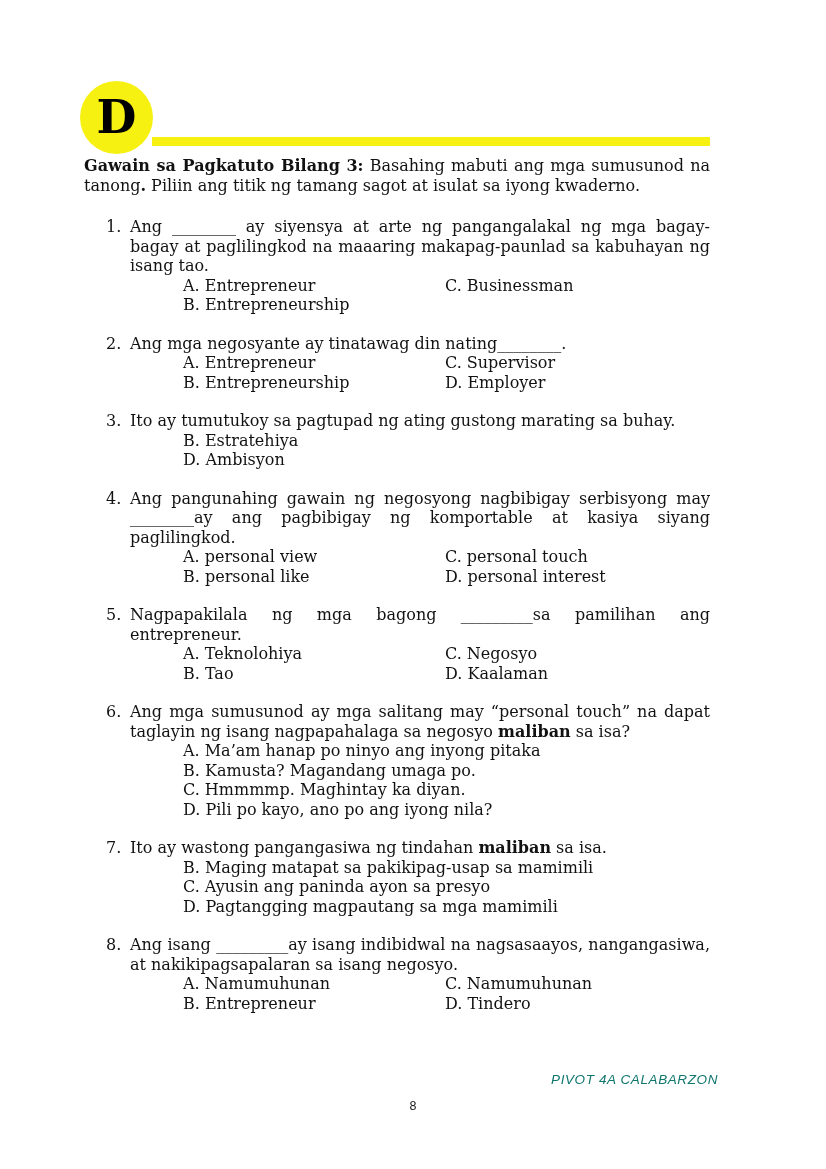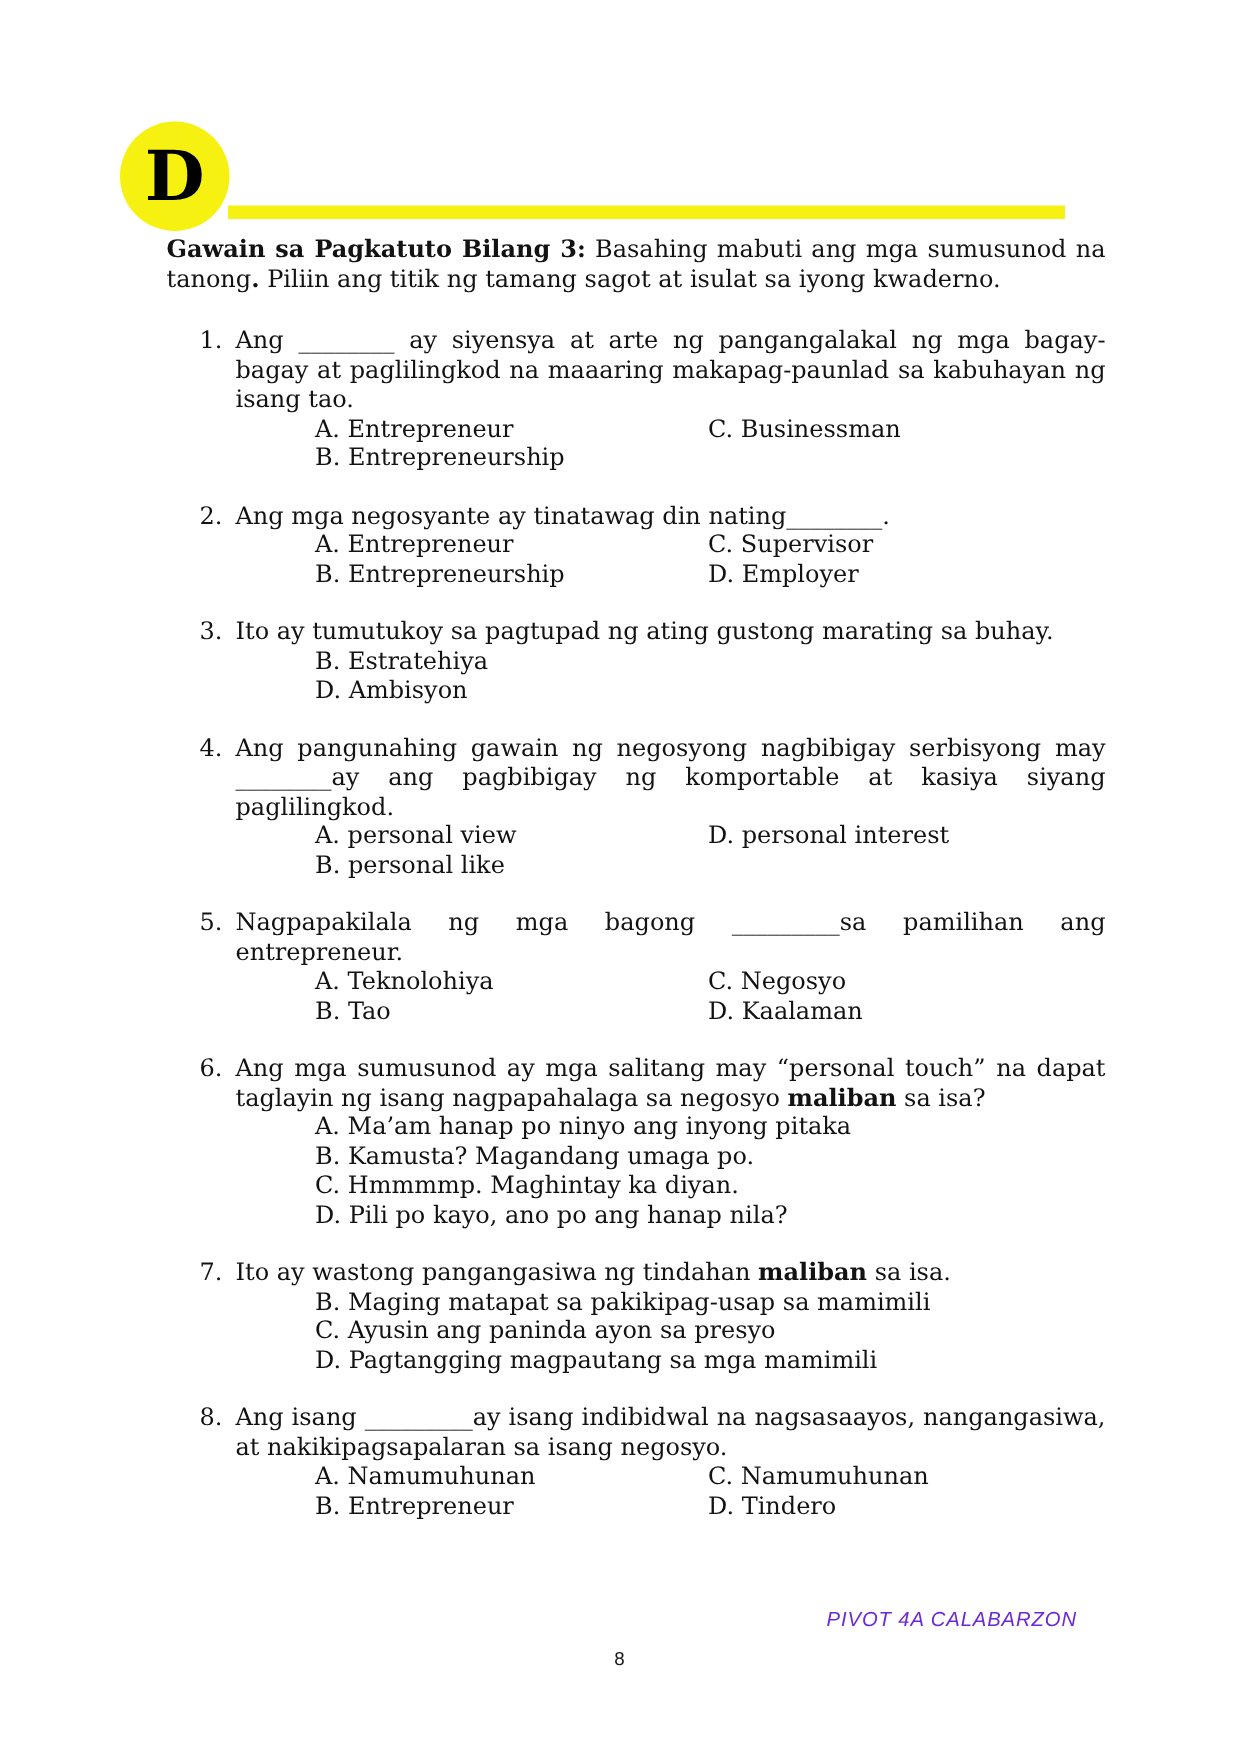--- a/index.html
+++ b/index.html
@@ -34,21 +34,20 @@
   .rule {
     position: absolute;
     left: 152px; top: 137px;
     width: 558px; height: 9px;
     background: var(--accent);
   }
   .content {
     position: absolute;
     left: 84px; top: 156px;
     width: 626px;
-    margin-left: 27px;
   }
   .intro { margin: 0 0 22px 0; text-align: justify; }
   .intro strong { font-weight: bold; }
   .questions { list-style: none; margin: 0; padding: 0; }
   .question { padding-left: 22px; margin-bottom: 19px; }
   .qrow { display: flex; }
   .qnum { flex: 0 0 24px; }
   .qbody { flex: 1; min-width: 0; }
   .qtext { margin: 0; text-align: justify; }
   .qtext strong { font-weight: bold; }
@@ -61,21 +60,21 @@
   }
   .options-list { max-width: 432px; }
   .options-list .option { padding-left: 16px; text-indent: -16px; }
   .brand {
     position: absolute;
     top: 1070px; right: 108px;
     font-family: "Liberation Sans", sans-serif;
     font-style: italic;
     font-size: 13.5px;
     letter-spacing: 0.6px;
-    color: #6d28d9;
+    color: #0f766e;
     text-align: right;
   }
   .pageno {
     position: absolute;
     top: 1097px; left: 0;
     width: 100%;
     text-align: center;
     font-family: "Liberation Sans", sans-serif;
     font-size: 12.5px;
     color: #1a1a1a;
@@ -138,20 +137,21 @@
     </li>
 
     <li class="question">
       <div class="qrow">
         <span class="qnum">4.</span>
         <div class="qbody">
           <p class="qtext"><span class="pre">Ang pangunahing gawain ng negosyong nagbibigay serbisyong may ________ay ang pagbibigay ng komportable at kasiya siyang paglilingkod.</span><strong class="bold"></strong><span class="post"></span></p>
           <div class="options options-grid">
                 <div class="option">A. personal view</div>
                 <div class="option">B. personal like</div>
+                <div class="option">C. personal touch</div>
                 <div class="option">D. personal interest</div>
               </div>
         </div>
       </div>
     </li>
 
     <li class="question">
       <div class="qrow">
         <span class="qnum">5.</span>
         <div class="qbody">
@@ -168,21 +168,21 @@
 
     <li class="question">
       <div class="qrow">
         <span class="qnum">6.</span>
         <div class="qbody">
           <p class="qtext"><span class="pre">Ang mga sumusunod ay mga salitang may “personal touch” na dapat taglayin ng isang nagpapahalaga sa negosyo </span><strong class="bold">maliban</strong><span class="post"> sa isa?</span></p>
           <div class="options options-list">
                 <div class="option">A. Ma’am hanap po ninyo ang inyong pitaka</div>
                 <div class="option">B. Kamusta? Magandang umaga po.</div>
                 <div class="option">C. Hmmmmp. Maghintay ka diyan.</div>
-                <div class="option">D. Pili po kayo, ano po ang hanap nila?</div>
+                <div class="option">D. Pili po kayo, ano po ang iyong nila?</div>
               </div>
         </div>
       </div>
     </li>
 
     <li class="question">
       <div class="qrow">
         <span class="qnum">7.</span>
         <div class="qbody">
           <p class="qtext"><span class="pre">Ito ay wastong pangangasiwa ng tindahan </span><strong class="bold">maliban</strong><span class="post"> sa isa.</span></p>

